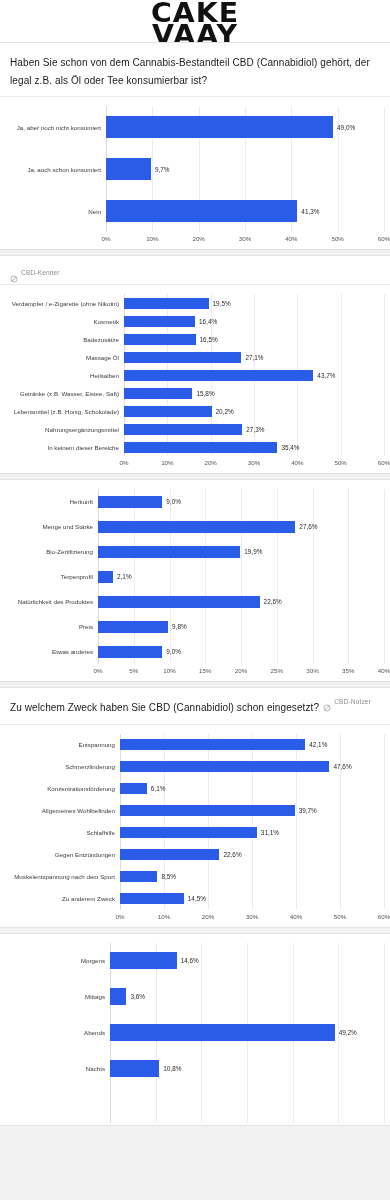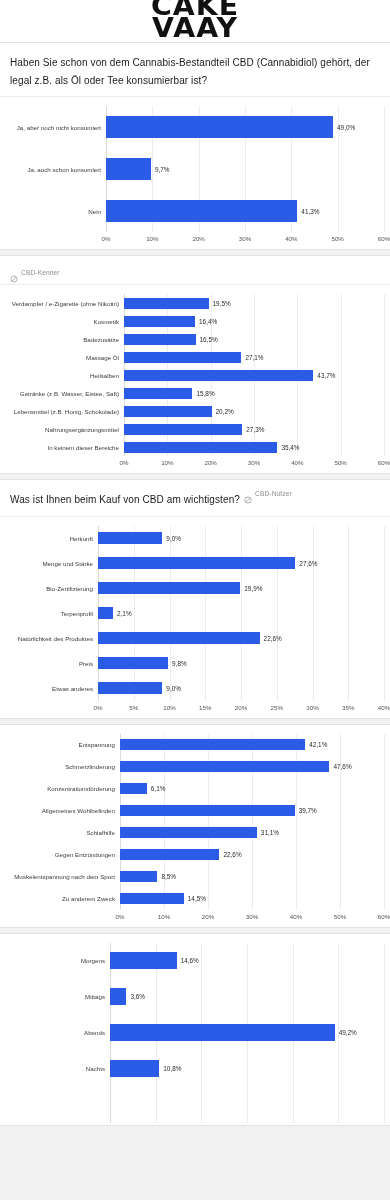--- a/index.html
+++ b/index.html
@@ -10,21 +10,21 @@
     font-family: "Liberation Sans", sans-serif;
     -webkit-font-smoothing: antialiased;
   }
   body { width: 390px; }
 
   
   .logo-bar {
     height: 42px;
     background: #ffffff;
     display: flex;
-    align-items: flex-start;
+    align-items: flex-end;
     justify-content: center;
     overflow: hidden;
     position: relative;
   }
   .logo {
     text-align: center;
     line-height: 0.82;
     font-family: "DejaVu Sans", sans-serif;
     font-weight: 900;
     letter-spacing: 1px;
@@ -309,27 +309,20 @@
             <span class="tick" style="left: 86.6667px;">20%</span>
             <span class="tick" style="left: 130px;">30%</span>
             <span class="tick" style="left: 173.333px;">40%</span>
             <span class="tick" style="left: 216.667px;">50%</span>
             <span class="tick" style="left: 260px;">60%</span>
           </div>
         </div>
       </div>
     </div>
     <div class="card">
-      <div class="card-head"><span class="q-title">Was ist Ihnen beim Kauf von CBD am wichtigsten?</span><span class="seg">
-          <span class="seg-icon"><svg viewBox="0 0 12 12" width="8" height="8">
-              <circle cx="6" cy="6" r="4.6" fill="none" stroke="#9a9a9a" stroke-width="1.1"></circle>
-              <line x1="3" y1="9" x2="9" y2="3" stroke="#9a9a9a" stroke-width="1.1"></line>
-            </svg></span>
-          <span class="seg-label">CBD-Nutzer</span>
-        </span></div>
       <div class="chart">
         <div class="rows">
           <div class="grid" style="left: 92px; right: 0px;">
             <div class="gline zero" style="left: 0px;"></div>
             <div class="gline" style="left: 35.75px;"></div>
             <div class="gline" style="left: 71.5px;"></div>
             <div class="gline" style="left: 107.25px;"></div>
             <div class="gline" style="left: 143px;"></div>
             <div class="gline" style="left: 178.75px;"></div>
             <div class="gline" style="left: 214.5px;"></div>
@@ -396,20 +389,27 @@
             <span class="tick" style="left: 143px;">20%</span>
             <span class="tick" style="left: 178.75px;">25%</span>
             <span class="tick" style="left: 214.5px;">30%</span>
             <span class="tick" style="left: 250.25px;">35%</span>
             <span class="tick" style="left: 286px;">40%</span>
           </div>
         </div>
       </div>
     </div>
     <div class="card">
+      <div class="card-head"><span class="q-title">Zu welchem Zweck haben Sie CBD (Cannabidiol) schon eingesetzt?</span><span class="seg">
+          <span class="seg-icon"><svg viewBox="0 0 12 12" width="8" height="8">
+              <circle cx="6" cy="6" r="4.6" fill="none" stroke="#9a9a9a" stroke-width="1.1"></circle>
+              <line x1="3" y1="9" x2="9" y2="3" stroke="#9a9a9a" stroke-width="1.1"></line>
+            </svg></span>
+          <span class="seg-label">CBD-Nutzer</span>
+        </span></div>
       <div class="chart">
         <div class="rows">
           <div class="grid" style="left: 114px; right: 0px;">
             <div class="gline zero" style="left: 0px;"></div>
             <div class="gline" style="left: 44px;"></div>
             <div class="gline" style="left: 88px;"></div>
             <div class="gline" style="left: 132px;"></div>
             <div class="gline" style="left: 176px;"></div>
             <div class="gline" style="left: 220px;"></div>
             <div class="gline" style="left: 264px;"></div>

